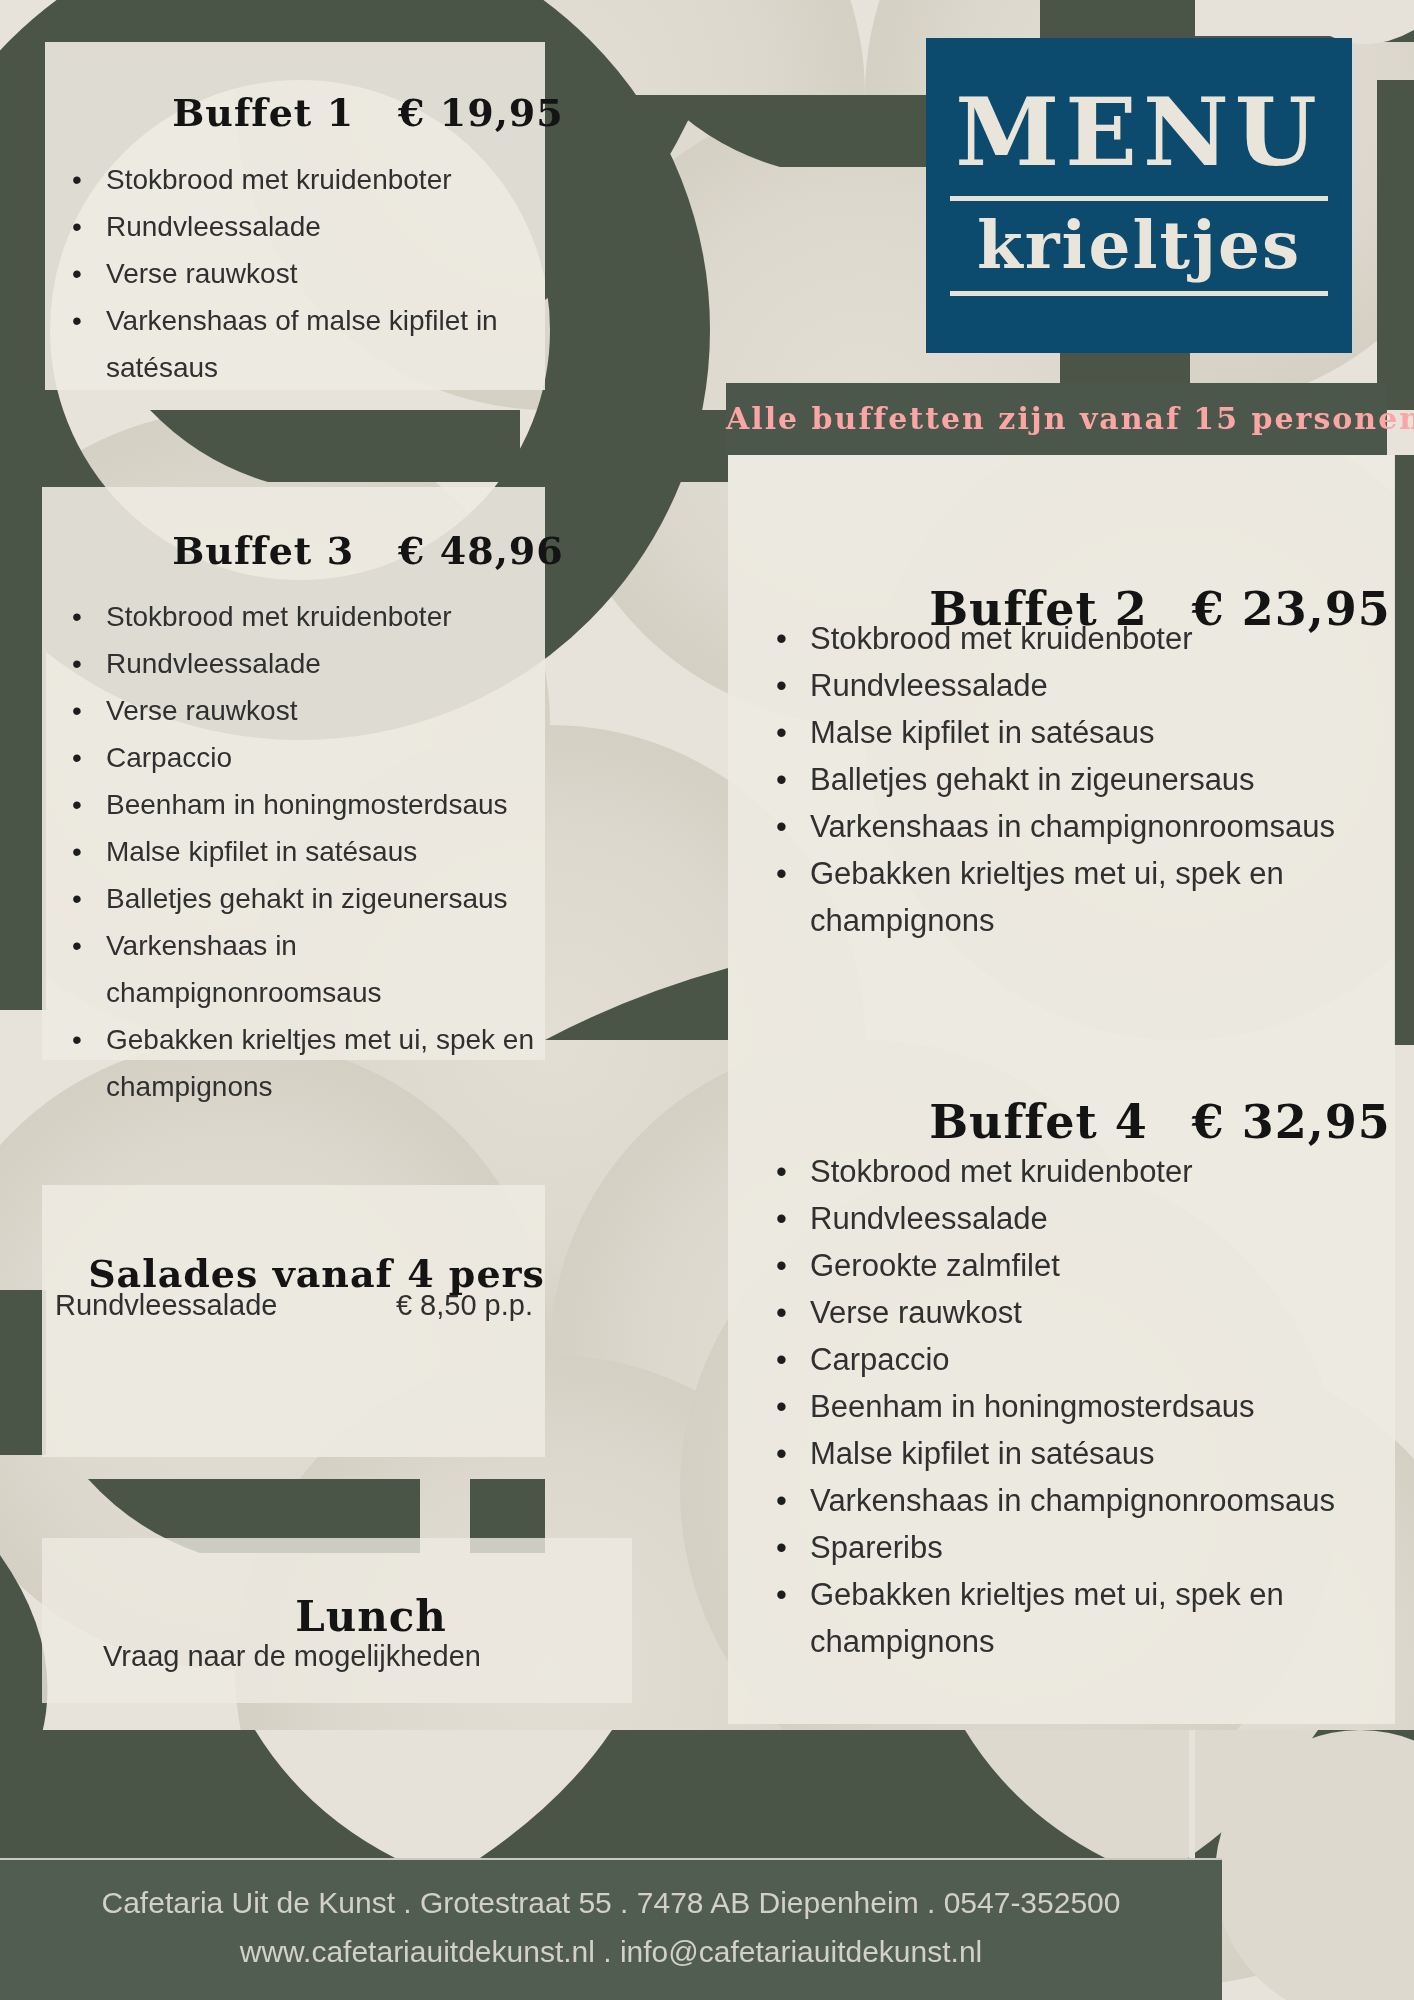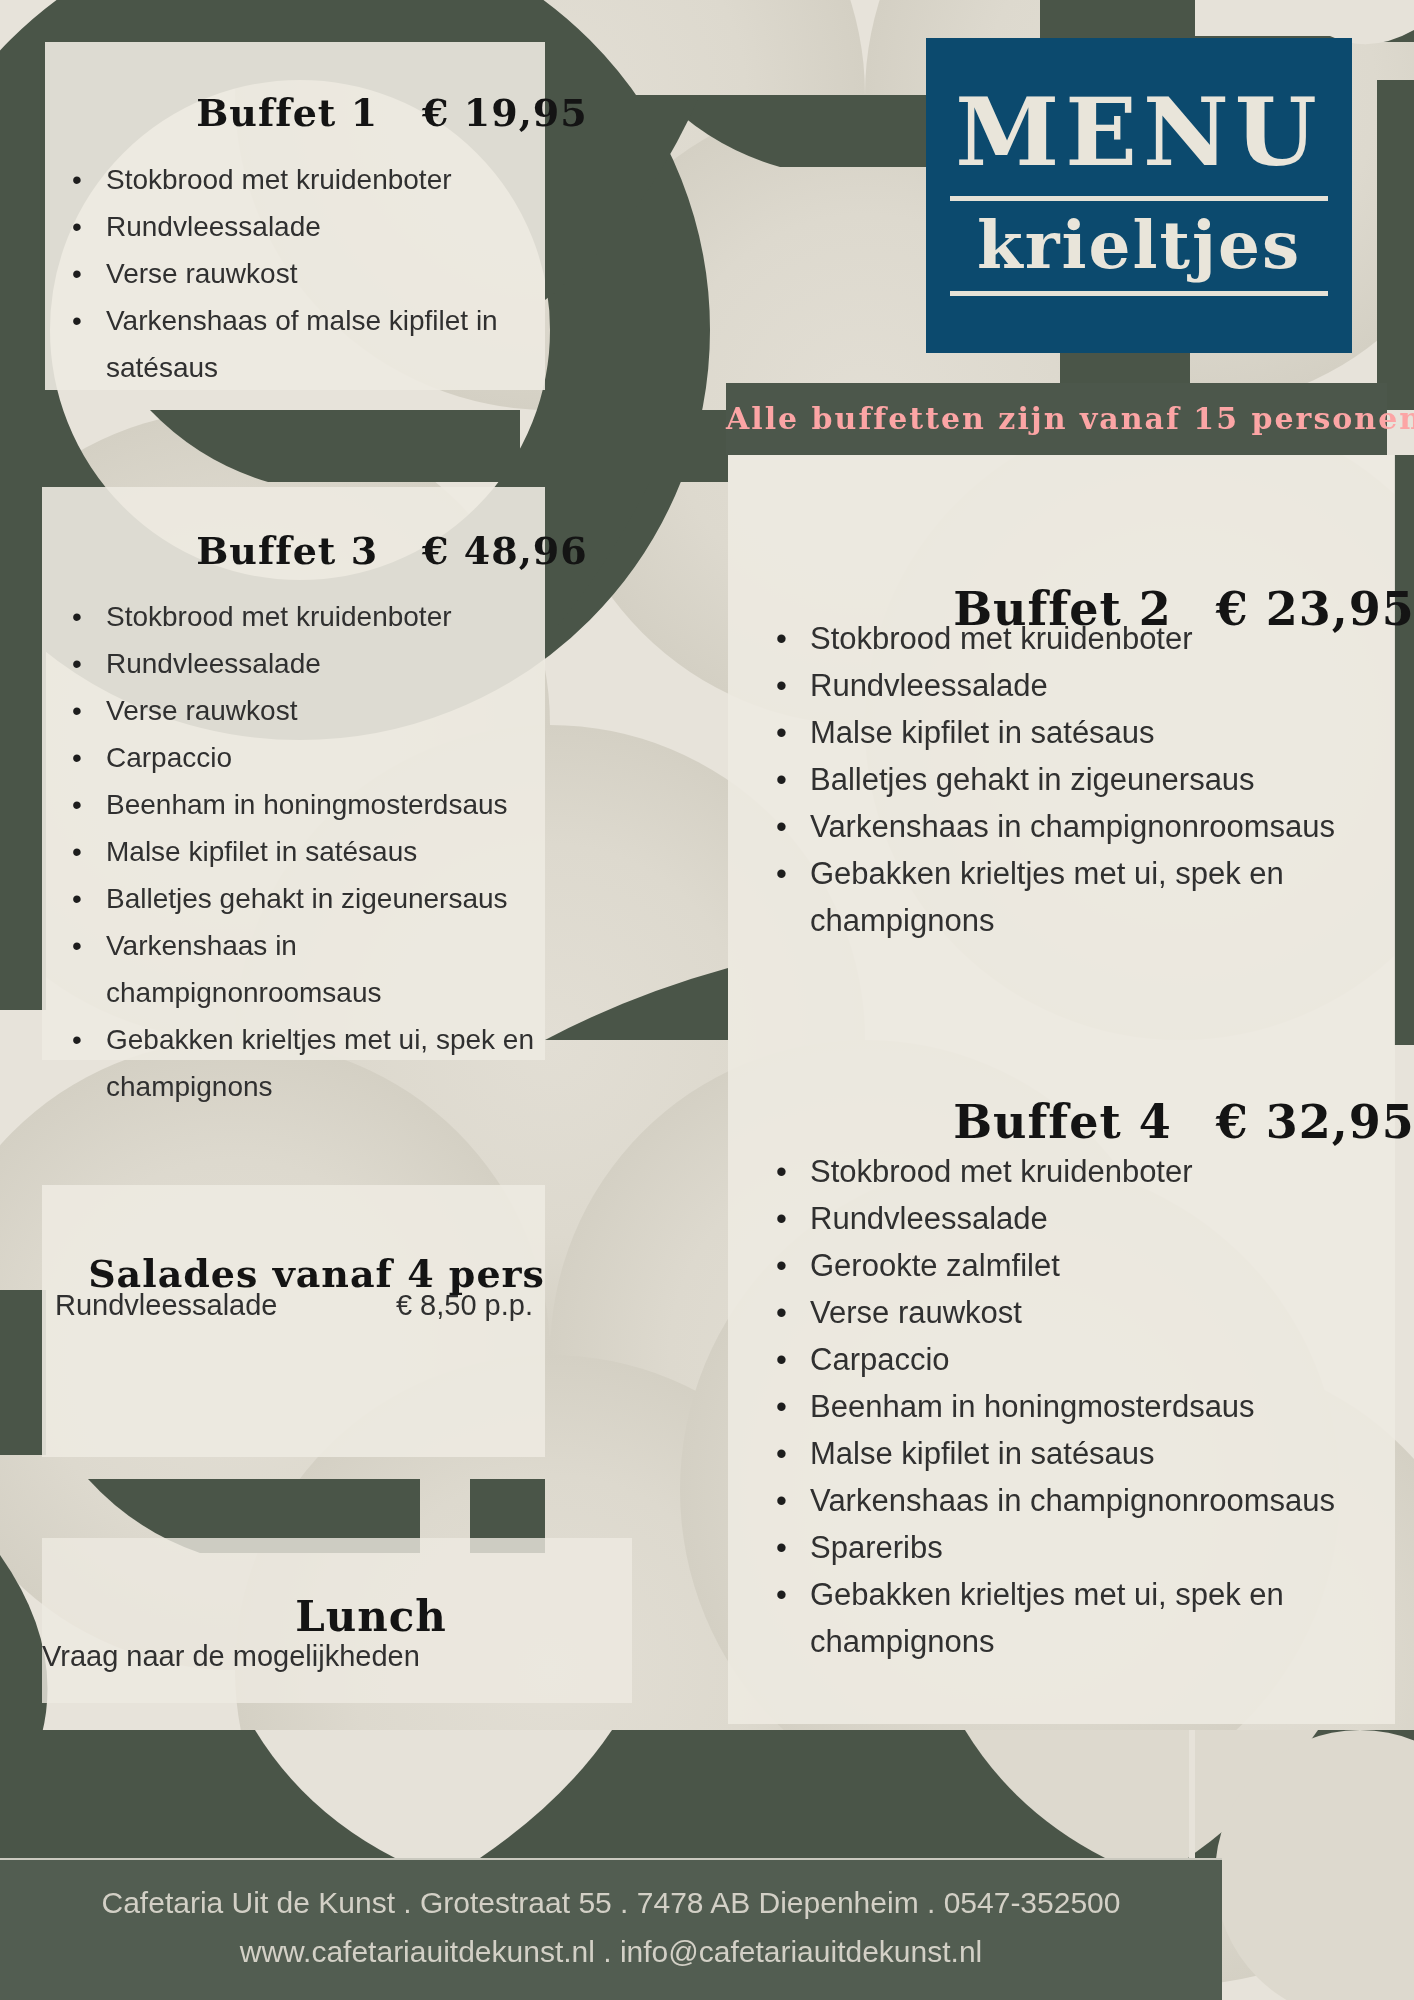--- a/index.html
+++ b/index.html
@@ -11,21 +11,21 @@
   .panel{position:absolute;background:rgba(237,234,225,0.9);}
   .p1{left:45px;top:42px;width:500px;height:348px;}
   .p2{left:42px;top:487px;width:503px;height:573px;}
   .p3{left:42px;top:1185px;width:503px;height:272px;}
   .p4{left:42px;top:1538px;width:590px;height:165px;background:rgba(237,234,225,0.8);}
   .p5{left:728px;top:455px;width:667px;height:607px;}
   .p6{left:728px;top:1062px;width:667px;height:662px;}
 
   .serif{font-family:"DejaVu Serif","Liberation Serif",serif;font-weight:700;color:#141414;}
 
-  .bhead{position:absolute;display:flex;justify-content:center;align-items:baseline;white-space:nowrap;padding-left:24px;}
+  .bhead{position:absolute;display:flex;justify-content:center;align-items:baseline;white-space:nowrap;}
   .bhead .bname{margin-right:44px;}
   .h38{font-size:38px;letter-spacing:1px;}
   .h46{font-size:46px;letter-spacing:1px;}
 
   .b1h{left:45px;top:58px;width:646px;}
   .b3h{left:45px;top:496px;width:646px;}
   .b2h{left:790px;top:544px;width:740px;}
   .b4h{left:790px;top:1057px;width:740px;}
 
   ul.list{position:absolute;margin:12px;padding:0;list-style:none;color:#303030;}
@@ -46,21 +46,21 @@
   .menu-sub{font-size:66px;line-height:72px;letter-spacing:2px;color:#e9e5da;}
 
   .banner{position:absolute;left:726px;top:383px;width:661px;height:72px;background:#4c574b;color:#fca5a5;
           text-align:center;line-height:72px;font-size:30px;letter-spacing:2px;white-space:nowrap;}
 
   .sal-head{position:absolute;left:45px;top:1219px;width:500px;text-align:right;}
   .sal-rows{position:absolute;left:55px;top:1280px;width:478px;color:#303030;font-size:29px;}
   .srow{display:flex;justify-content:space-between;align-items:baseline;height:50px;line-height:50px;}
 
   .lunch-head{position:absolute;left:51px;top:1557px;width:640px;text-align:center;font-size:42px;letter-spacing:1px;}
-  .lunch-text{position:absolute;left:42px;top:1640px;width:500px;color:#303030;font-size:29px;}
+  .lunch-text{position:absolute;left:42px;top:1640px;width:500px;text-align:center;color:#303030;font-size:29px;}
 
   footer{position:absolute;left:0;top:1858px;width:1222px;height:142px;background:#525d51;
          border-top:2px solid rgba(233,229,219,0.8);box-sizing:border-box;
          text-align:center;color:#d3d0c6;font-size:30px;padding-top:18px;}
   footer .fl{line-height:49px;white-space:nowrap;}
 </style>
 </head>
 <body>
 
 <div class="page">

